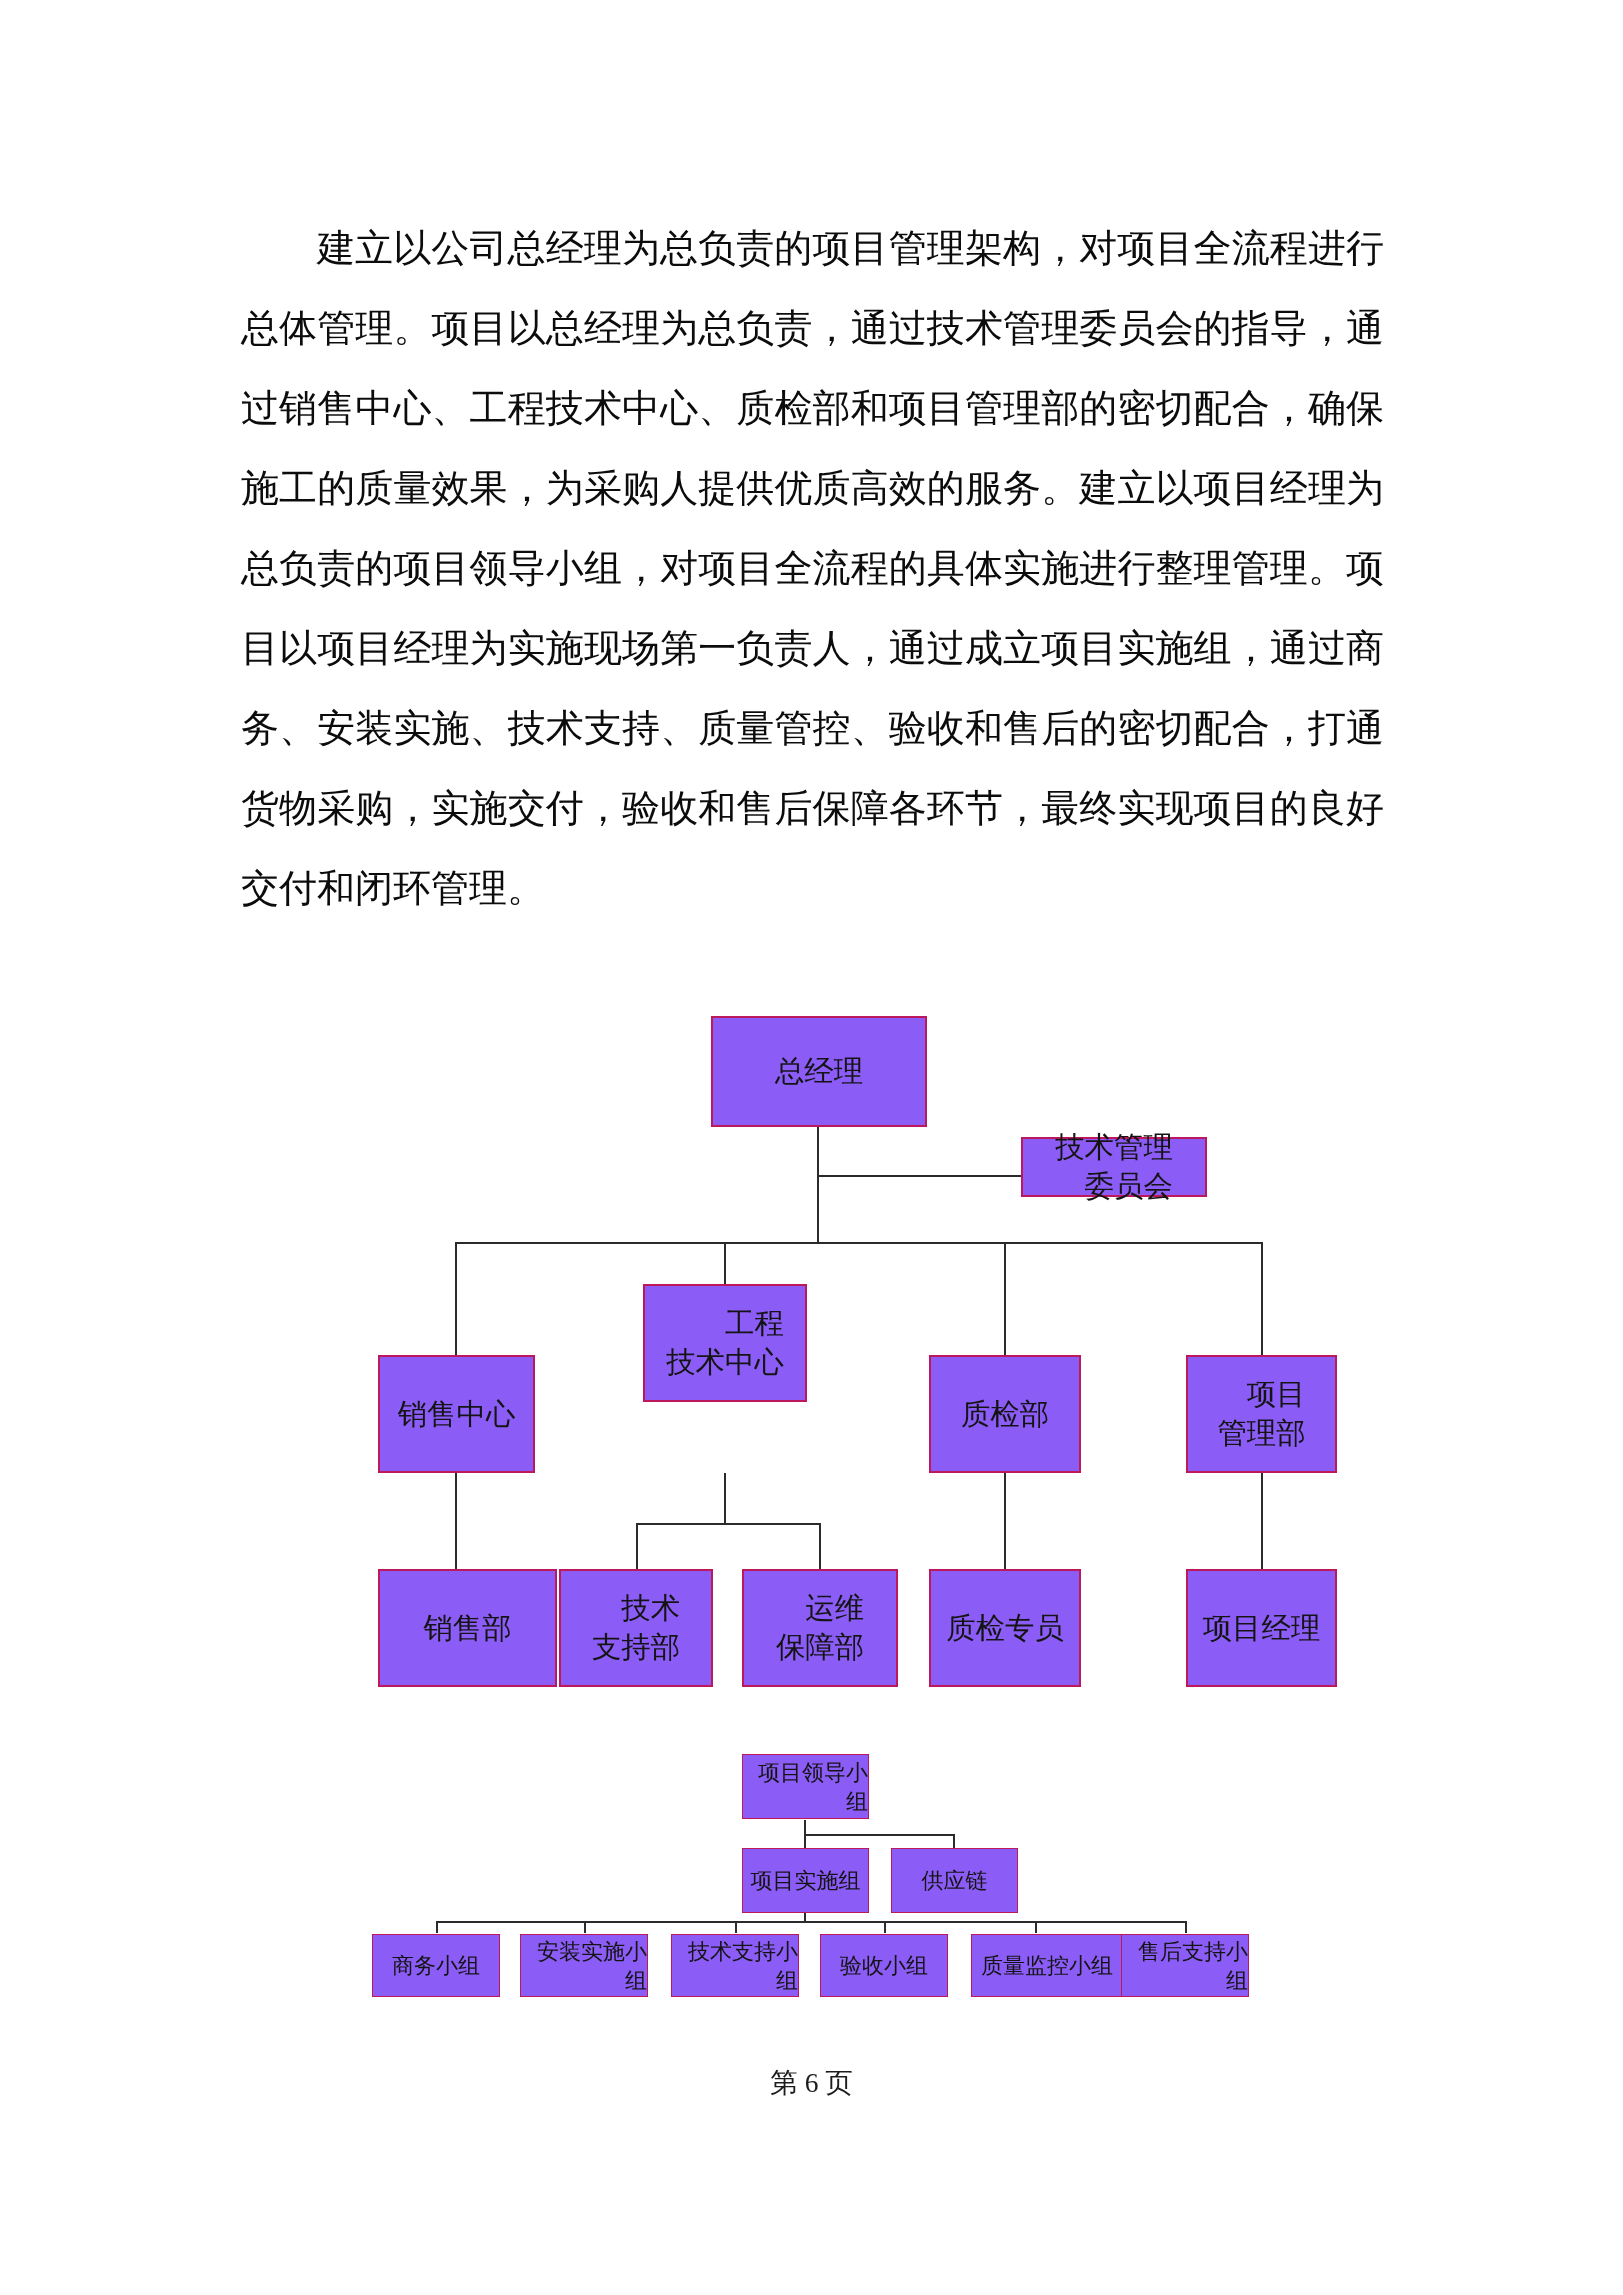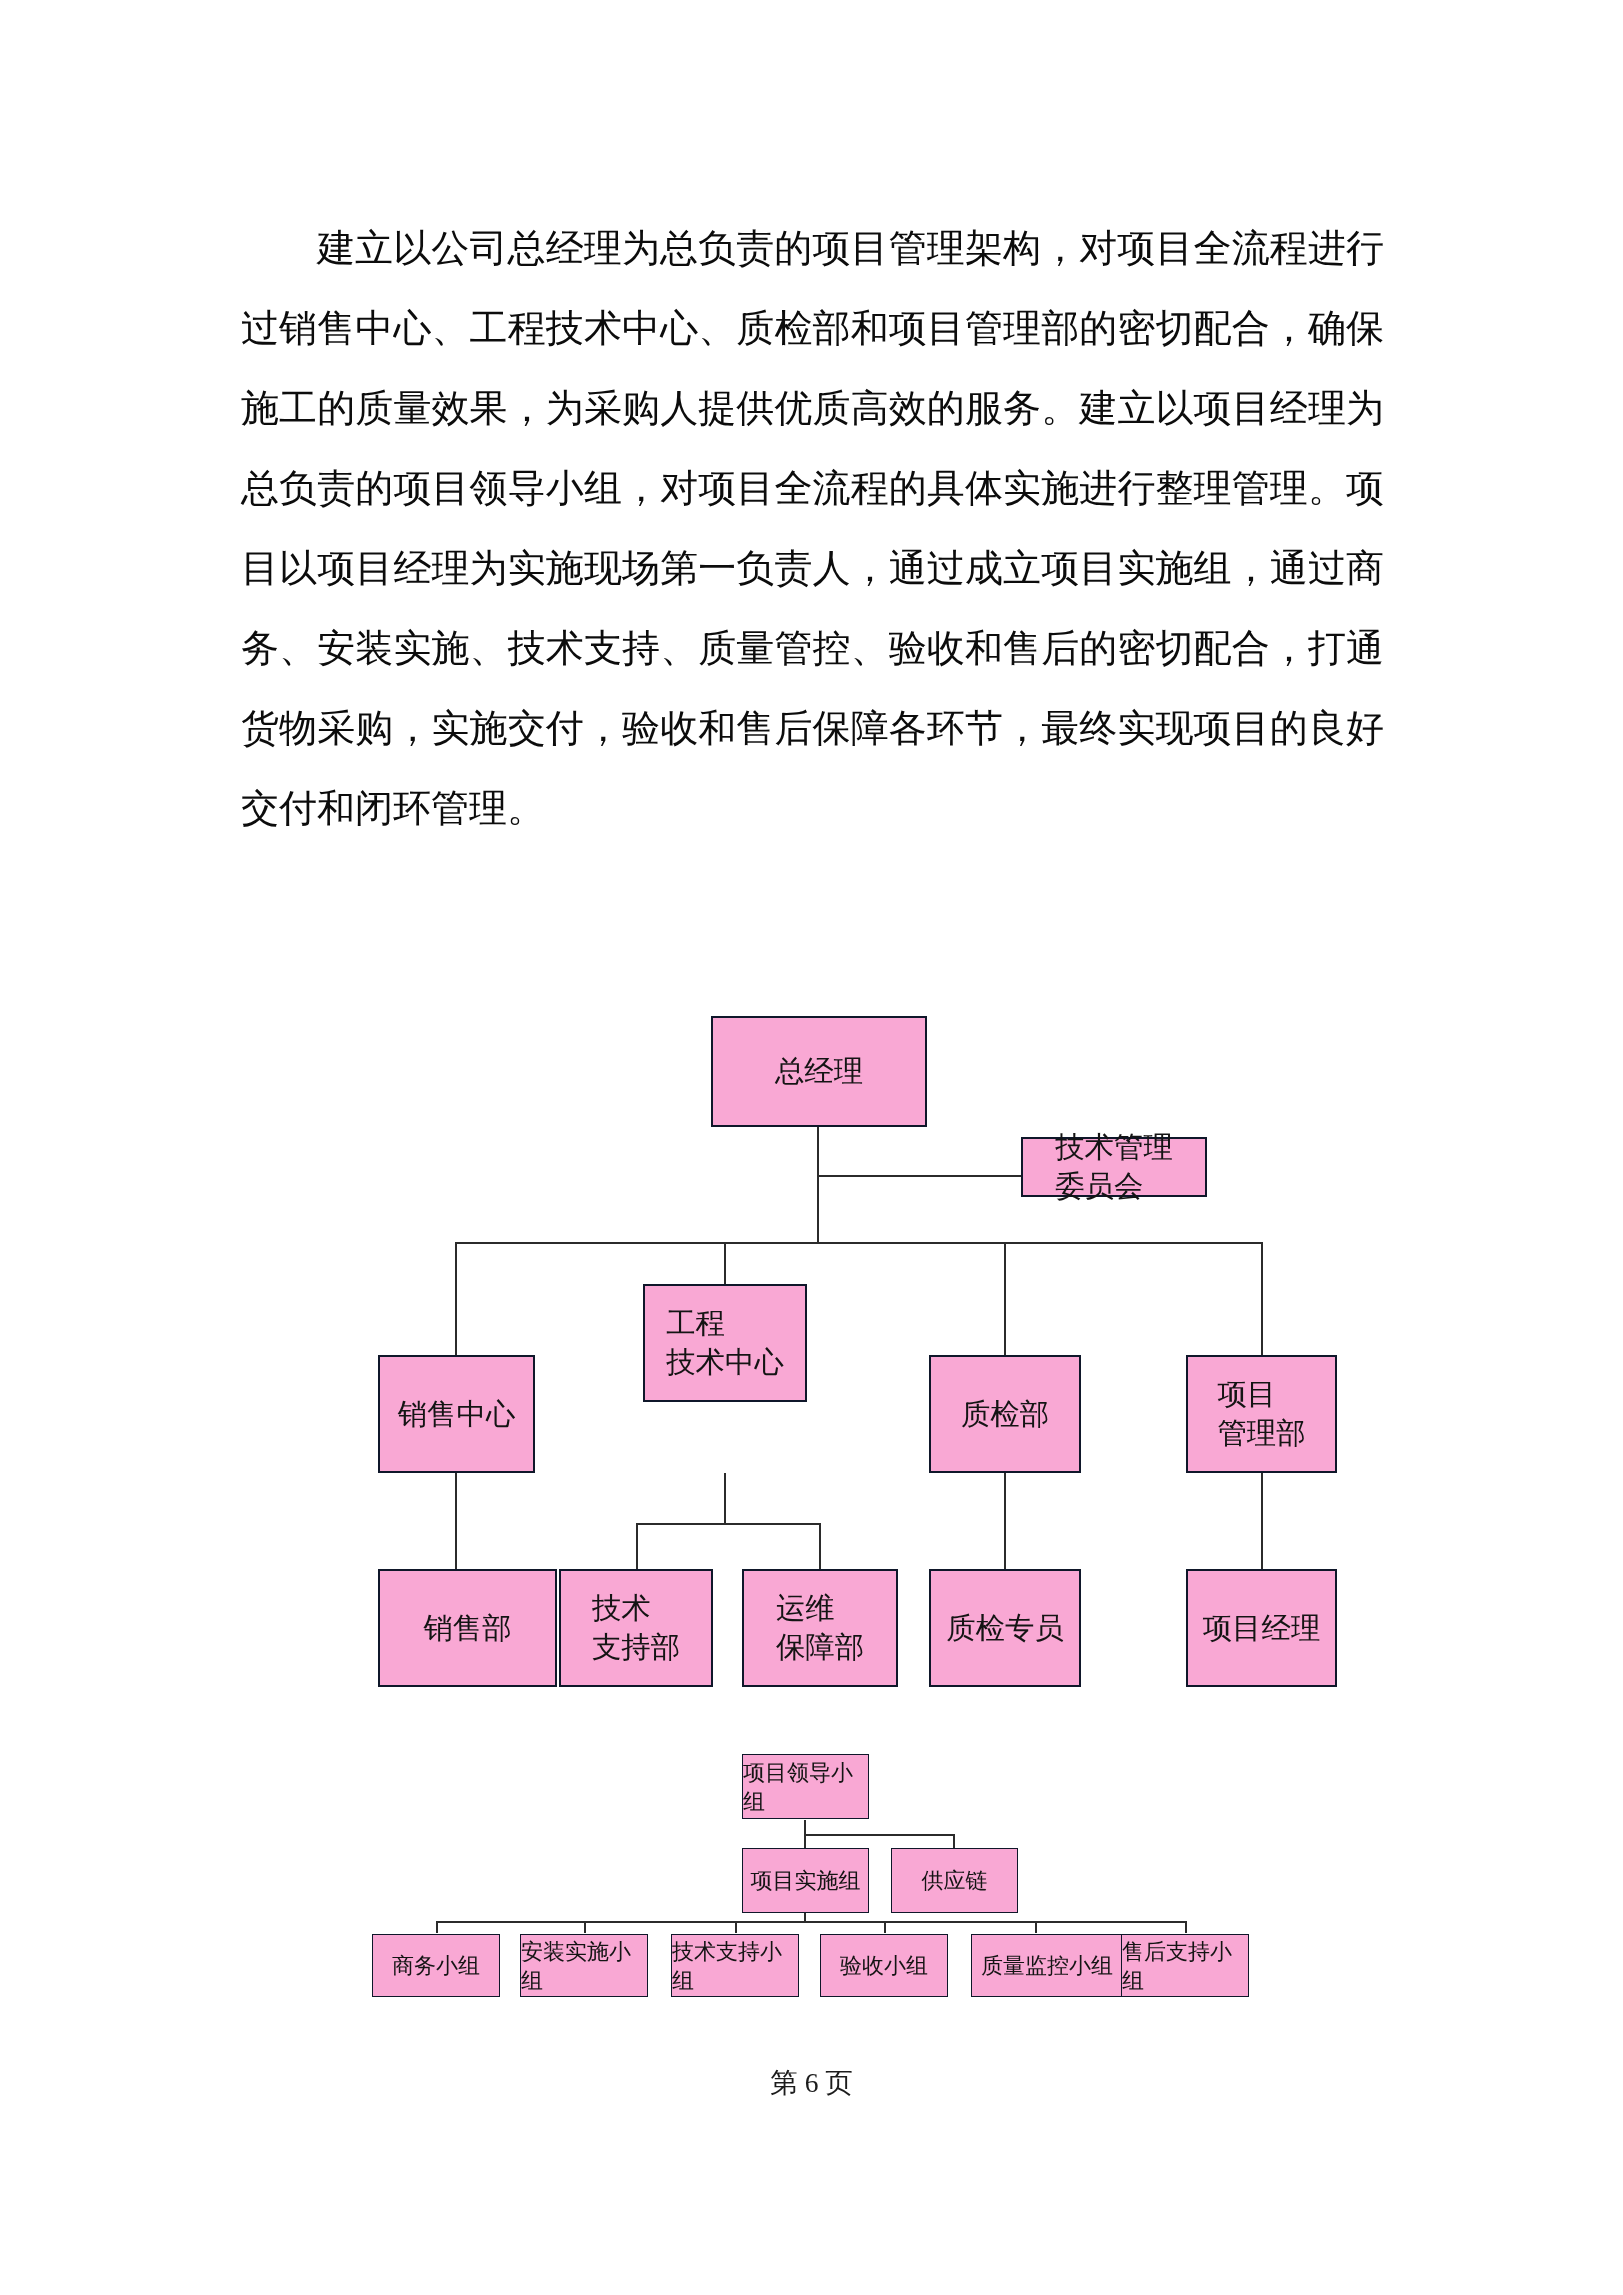--- a/index.html
+++ b/index.html
@@ -10,44 +10,45 @@
   
   .para { position:absolute; left:241px; top:208px; width:1143px; color:#0c0c0c; }
   .pline {
     font-size:38px; height:80px; line-height:80px;
     text-align:justify; text-align-last:justify; white-space:nowrap;
   }
   .pline.indent { text-indent:76px; }
   .pline.last { text-align-last:left; }
   
   .node {
-    position:absolute; box-sizing:border-box; background:#f9a8d4;
-    border:2px solid #0f172a; color:#141414;
+    position:absolute; box-sizing:border-box; background:#8b5cf6;
+    border:2px solid #be185d; color:#141414;
     display:flex; align-items:center; justify-content:center;
-    text-align:left; white-space:pre-line;
+    text-align:right; white-space:pre-line;
   }
   .n1 { font-size:29.4px; line-height:39px; }
   .n2 { font-size:22px; line-height:29px; border-width:1.3px; }
   
   .vline,.hline { position:absolute; background:#2b2b2b; }
   .vline { width:2px; }
   .hline { height:2px; }
   
   .footer {
     position:absolute; left:0; top:2065px; width:100%;
     text-align:center; font-size:27.5px; color:#1c1c1c;
   }
 </style>
 </head>
 <body>
 
 <div class="page">
 
   <div class="para">
     <div class="pline indent">建立以公司总经理为总负责的项目管理架构，对项目全流程进行</div>
+    <div class="pline">总体管理。项目以总经理为总负责，通过技术管理委员会的指导，通</div>
     <div class="pline">过销售中心、工程技术中心、质检部和项目管理部的密切配合，确保</div>
     <div class="pline">施工的质量效果，为采购人提供优质高效的服务。建立以项目经理为</div>
     <div class="pline">总负责的项目领导小组，对项目全流程的具体实施进行整理管理。项</div>
     <div class="pline">目以项目经理为实施现场第一负责人，通过成立项目实施组，通过商</div>
     <div class="pline">务、安装实施、技术支持、质量管控、验收和售后的密切配合，打通</div>
     <div class="pline">货物采购，实施交付，验收和售后保障各环节，最终实现项目的良好</div>
     <div class="pline last">交付和闭环管理。</div>
   </div>
 
   <div>

